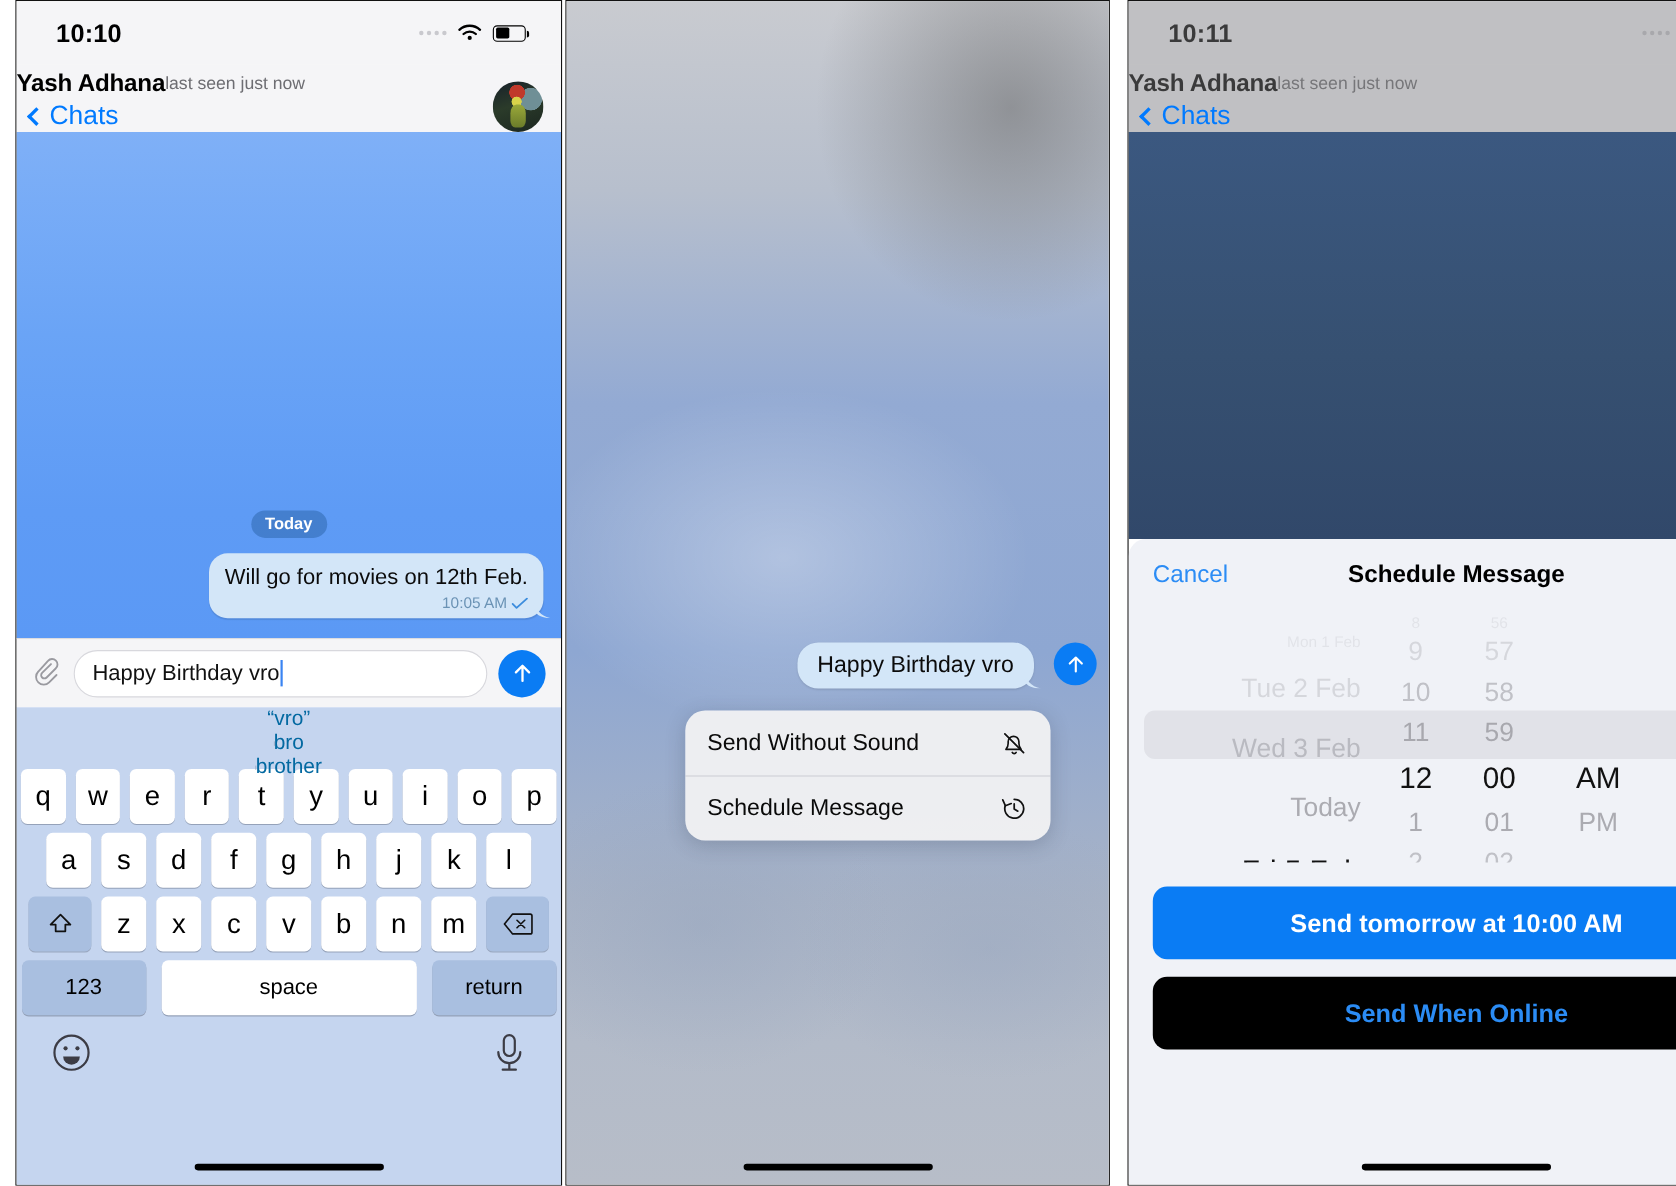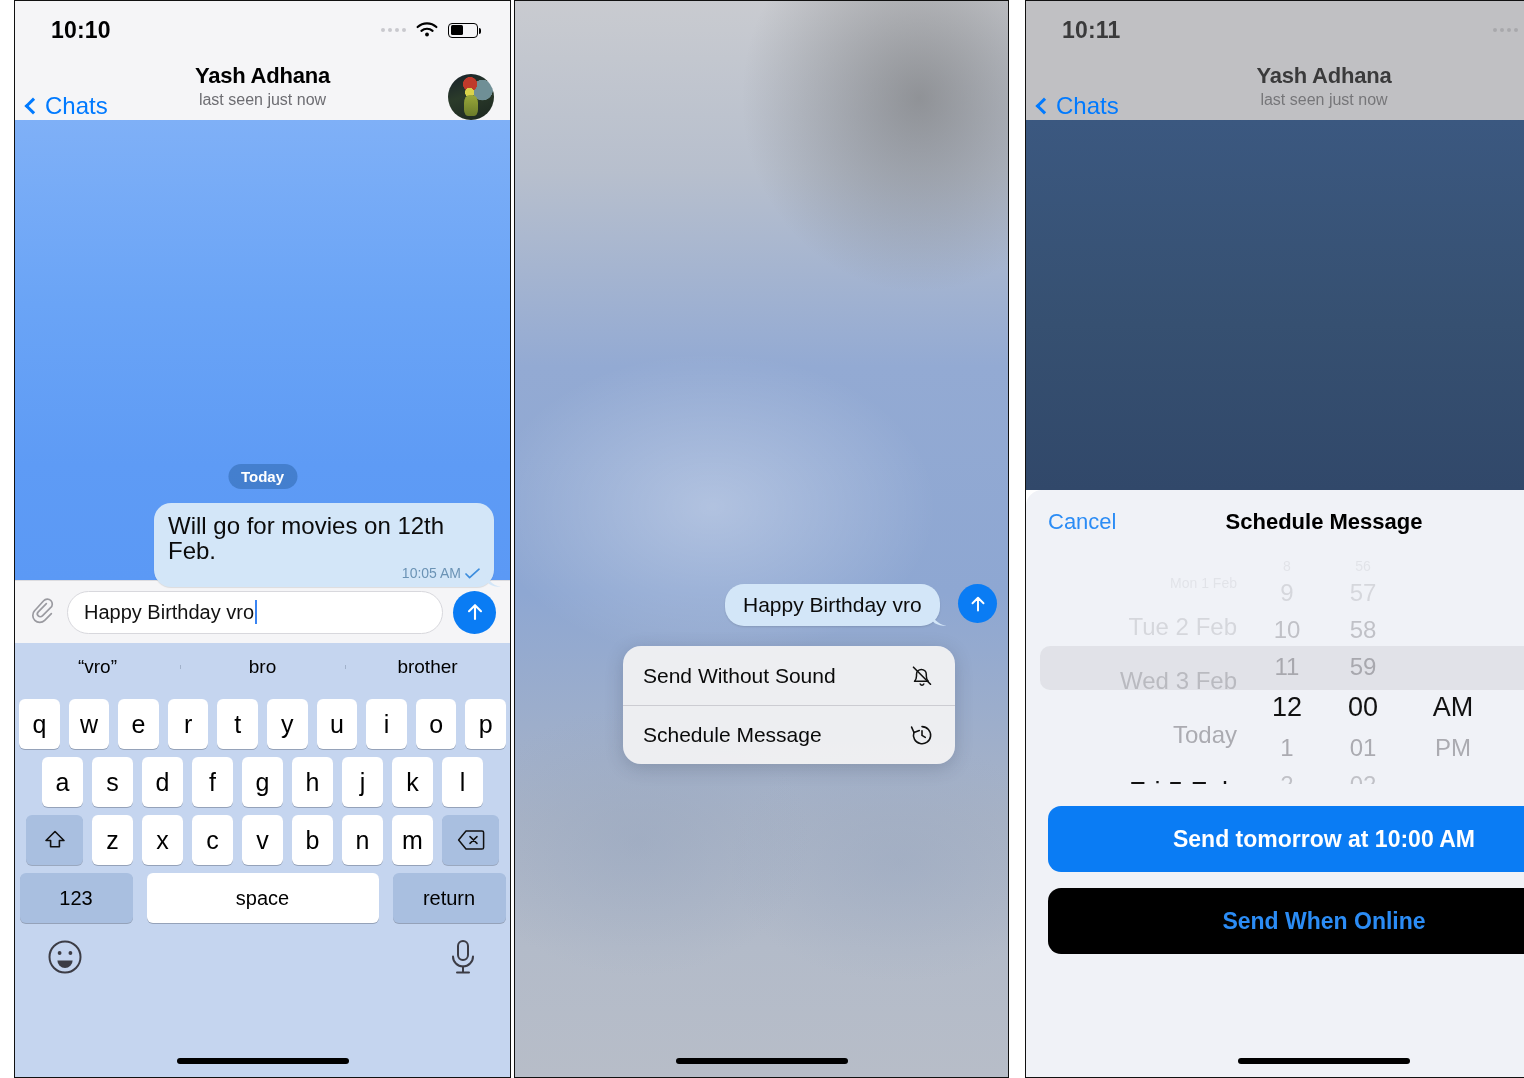--- a/index.html
+++ b/index.html
@@ -79,21 +79,21 @@
     z-index: 3;
   }
   .chev {
     display: inline-block; width: 12px; height: 12px;
     border-left: 3.4px solid #007aff; border-bottom: 3.4px solid #007aff;
     transform: rotate(45deg);
     margin-right: 3px;
   }
   .nav-center {
     position: absolute; left: 0; right: 0; top: 4px;
-    display: flex; flex-direction: column; align-items: center;
+    display: flex; flex-direction: row; align-items: center;
     pointer-events: none;
   }
   .nav-title { font-size: 22px; font-weight: bold; color: #000; letter-spacing: -.2px; }
   .nav-sub { font-size: 16px; color: #6d6d72; margin-top: 2px; }
   .avatar {
     margin-left: auto; z-index: 3;
     width: 46px; height: 46px; border-radius: 50%;
     background:
       radial-gradient(circle at 47% 40%, #d9d24a 0 12%, transparent 13%),
       radial-gradient(circle at 48% 22%, #c0392b 0 16%, transparent 17%),
@@ -130,21 +130,21 @@
     border-radius: 17px;
     padding: 10px 14px 6px 14px;
     box-shadow: 0 1px 1px rgba(0,0,0,.10);
   }
   .bubble-out::after{
     content:""; position:absolute; right:-7px; bottom:0;
     width:16px; height:18px;
     background:#d3e6f8;
     clip-path: path("M0 0 C 2 10, 6 16, 16 18 C 6 18, 0 14, 0 6 Z");
   }
-  .bubble-text { font-size: 24px; color: #0b0b0b; line-height: 25px; }
+  .bubble-text { font-size: 20px; color: #0b0b0b; line-height: 25px; }
   .bubble-meta {
     display: flex; align-items: center; justify-content: flex-end;
     gap: 4px; margin-top: 2px;
   }
   .bubble-time { font-size: 14px; color: #6b93b5; }
   .tick { width: 15px; height: 11px; display: block; }
 
   
   .inputbar {
     height: 63px; background: #f5f5f7;
@@ -164,21 +164,21 @@
     width: 43px; height: 43px; border-radius: 50%;
     background: #0a7cf4; display:flex; align-items:center; justify-content:center;
     flex: 0 0 auto;
   }
   .sendbtn svg { width: 24px; height: 24px; }
 
   
   .keyboard { background: #c5d5ef; height: 100%; }
   .suggest {
     height: 48px; display: flex; align-items: center;
-    font-size: 19px; color: #000000;
+    font-size: 19px; color: #0369a1; flex-direction: column;
   }
   .suggest div {
     flex: 1 1 0; text-align: center; position: relative;
   }
   .suggest div + div::before {
     content:""; position:absolute; left:0; top:9px; bottom:9px; width:1px;
     background: rgba(120,135,160,.45);
   }
   .krow { display: flex; justify-content: center; gap: 9px; margin-top: 8px; padding: 0 4px;}
   .key {

